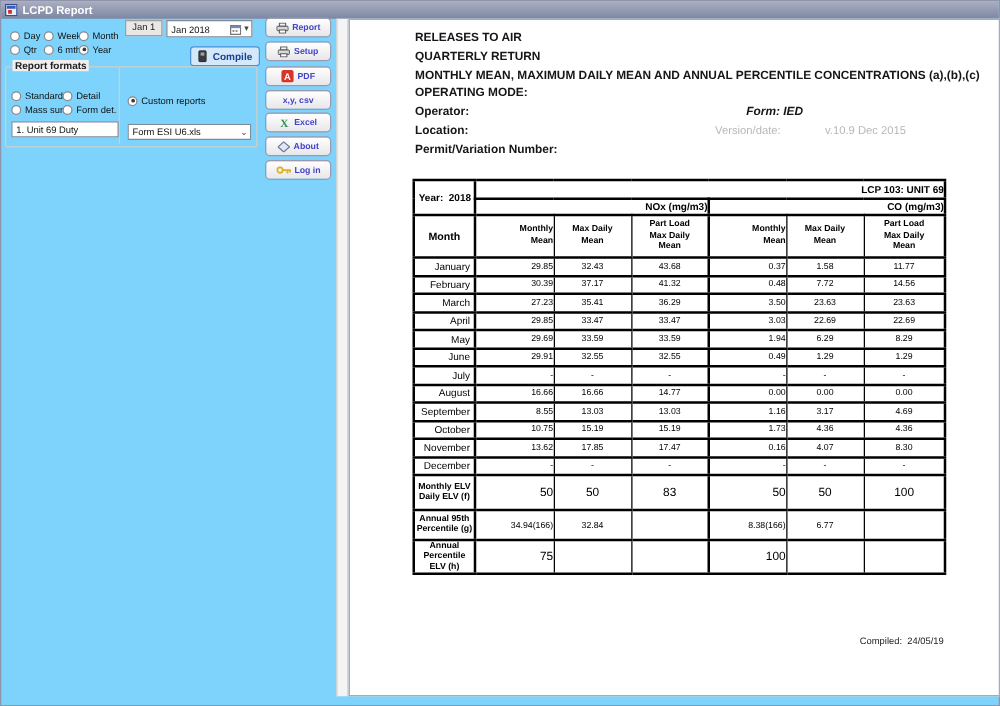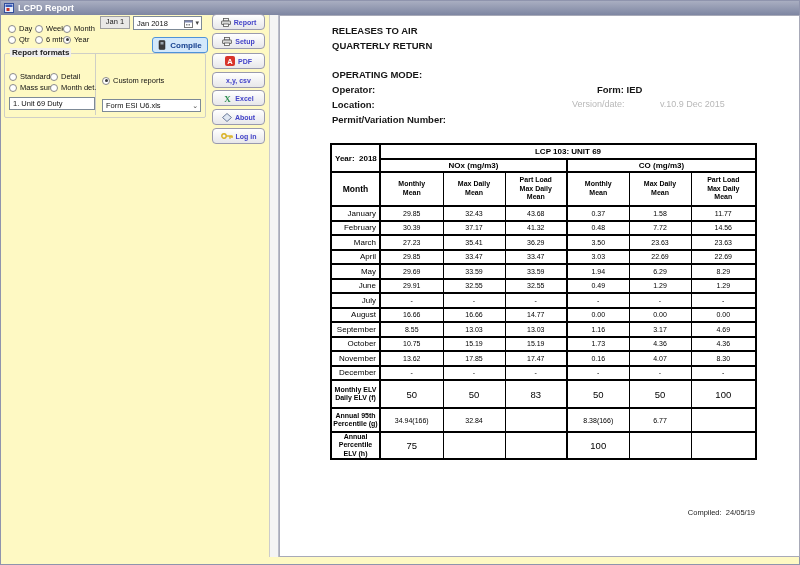--- a/index.html
+++ b/index.html
@@ -1,17 +1,17 @@
 <!DOCTYPE html>
 <html><head>
 <meta charset="utf-8">
 <style>
   html,body{margin:0;padding:0;width:800px;height:565px;overflow:hidden;
     font-family:"Liberation Sans",sans-serif;background:#d8d8d8;}
-  .window{position:relative;width:800px;height:565px;background:#fef9c3;
+  .window{position:relative;width:800px;height:565px;background:#7dd3fc;
     border:1px solid #8f94ad;box-sizing:border-box;}
   
   .titlebar{position:absolute;left:0;top:0;width:100%;height:14px;
     background:linear-gradient(#a9aec1,#7e86a2);display:flex;align-items:center;
     gap:4px;padding-left:3px;box-sizing:border-box;}
   .titlebar .ttl{font-size:9px;font-weight:bold;color:#ffffff;}
   
   .groupbox{position:absolute;border:1px solid #cfcfc6;border-radius:2px;background:transparent;}
   .gb-legend{position:absolute;top:-6px;left:5px;background:#f0efee;padding:0 2px;
     font-size:8px;font-weight:bold;color:#222;}
@@ -36,29 +36,29 @@
   .act-btn{position:absolute;left:211px;width:53px;height:16px;border:1px solid #9a9aae;border-radius:4px;
     background:linear-gradient(#ffffff,#e7e7ea);display:flex;align-items:center;justify-content:center;
     gap:3px;font-size:7px;font-weight:bold;color:#4343c8;box-sizing:border-box;cursor:pointer;}
   
   .splitter{position:absolute;left:268px;top:14px;width:10px;height:542px;background:#f4f4f4;
     border-left:1px solid #cccccc;border-right:1px solid #b9bcc9;box-sizing:border-box;}
   
   .report-page{position:absolute;left:278px;top:14px;width:521px;height:542px;background:#ffffff;
     border:1px solid #a8aab8;box-sizing:border-box;}
   .rpt-line{position:absolute;left:52px;font-size:9.5px;font-weight:bold;color:#161616;line-height:11px;white-space:nowrap;}
-  .rpt-right{position:absolute;font-size:9.5px;font-weight:bold;color:#161616;line-height:11px;white-space:nowrap;}
+  .rpt-right{position:absolute;font-size:9.5px;font-weight:bold;color:#161616;line-height:11px;white-space:nowrap;font-style:italic;}
   .rpt-gray{position:absolute;font-size:9px;color:#b8b8b8;line-height:11px;white-space:nowrap;}
   .compiled{position:absolute;left:50px;width:425px;text-align:right;font-size:7.5px;color:#222;white-space:pre;margin-top:28px;}
   
   .report-table{position:absolute;left:50px;top:127px;border-collapse:collapse;table-layout:fixed;
     width:425px;border:2px solid #000;}
   .report-table td{border:1px solid #000;border-top-width:2px;border-bottom-width:2px;
     padding:0;text-align:center;vertical-align:middle;overflow:hidden;color:#000;}
-  .report-table .grp{border-left-width:2px;}
+  .report-table .grp{border-left-width:2px;text-align:right;}
   .year-cell{font-weight:bold;font-size:8px;text-align:left !important;padding-left:3px !important;white-space:pre;}
   .unit-cell,.gashdr{font-weight:bold;font-size:8px;}
   .month-h{font-weight:bold;font-size:8.5px;}
   .subh{font-weight:bold;font-size:7px;line-height:1.25;white-space:pre-line;}
   .month{font-size:8px;text-align:right !important;padding-right:3px !important;}
   .val{font-size:7px;}
   .flabel{font-weight:bold;font-size:7px;white-space:pre-line;line-height:1.2;}
   .fval{font-size:9.5px;}
   .fval-small{font-size:7px;}
   .hdr1{height:15px;padding-left:16px;}.hdr2{height:13px;}.hdr3{height:34px;}
@@ -136,21 +136,21 @@
   <div class="radio" style="left:49px;top:71px;">
     <span class="rdot"></span>
     <span>Detail</span>
   </div>
   <div class="radio" style="left:8px;top:82px;">
     <span class="rdot"></span>
     <span>Mass sum</span>
   </div>
   <div class="radio" style="left:49px;top:82px;">
     <span class="rdot"></span>
-    <span>Month det.</span>
+    <span>Form det.</span>
   </div>
   <div class="radio checked" style="left:101px;top:75px;">
     <span class="rdot"></span>
     <span>Custom reports</span>
   </div>
 
   <input class="text-input" style="left: 8px; top: 96px; width: 86px; height: 13px;" value="1. Unit 69 Duty">
   <div class="combo" style="left:101px;top:98px;width:99px;height:13px;">
     <span class="grow">Form ESI U6.xls</span>
     <span class="arrow">⌄</span>
@@ -202,20 +202,21 @@
       <line x1="11" y1="4" x2="11" y2="6" stroke="#d9b021" stroke-width="1.4"></line>
     </svg>
     <span>Log in</span>
   </div>
 
   <div class="splitter"></div>
 
   <div class="report-page">
     <div class="rpt-line" style="top:9px;">RELEASES TO AIR</div>
     <div class="rpt-line" style="top:24px;">QUARTERLY RETURN</div>
+    <div class="rpt-line" style="top:39px;">MONTHLY MEAN, MAXIMUM DAILY MEAN AND ANNUAL PERCENTILE CONCENTRATIONS (a),(b),(c)</div>
     <div class="rpt-line" style="top:53px;">OPERATING MODE:</div>
 
     <div class="rpt-line" style="top:68px;">Operator:</div>
     <div class="rpt-right" style="left:317px;top:68px;">Form:  IED</div>
 
     <div class="rpt-line" style="top:83px;">Location:</div>
     <div class="rpt-gray" style="left:292px;top:83px;">Version/date:</div>
     <div class="rpt-gray" style="left:380px;top:83px;">v.10.9 Dec 2015</div>
 
     <div class="rpt-line" style="top:98px;">Permit/Variation Number:</div>

